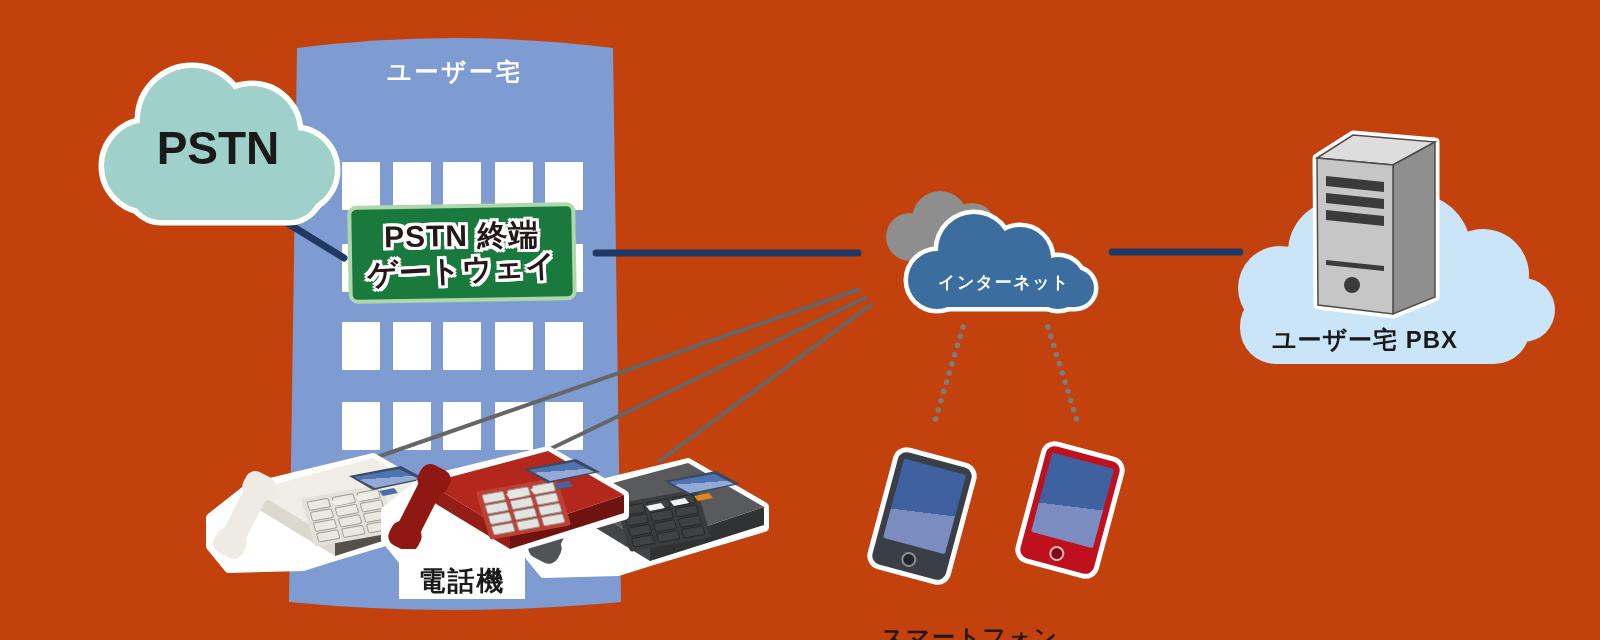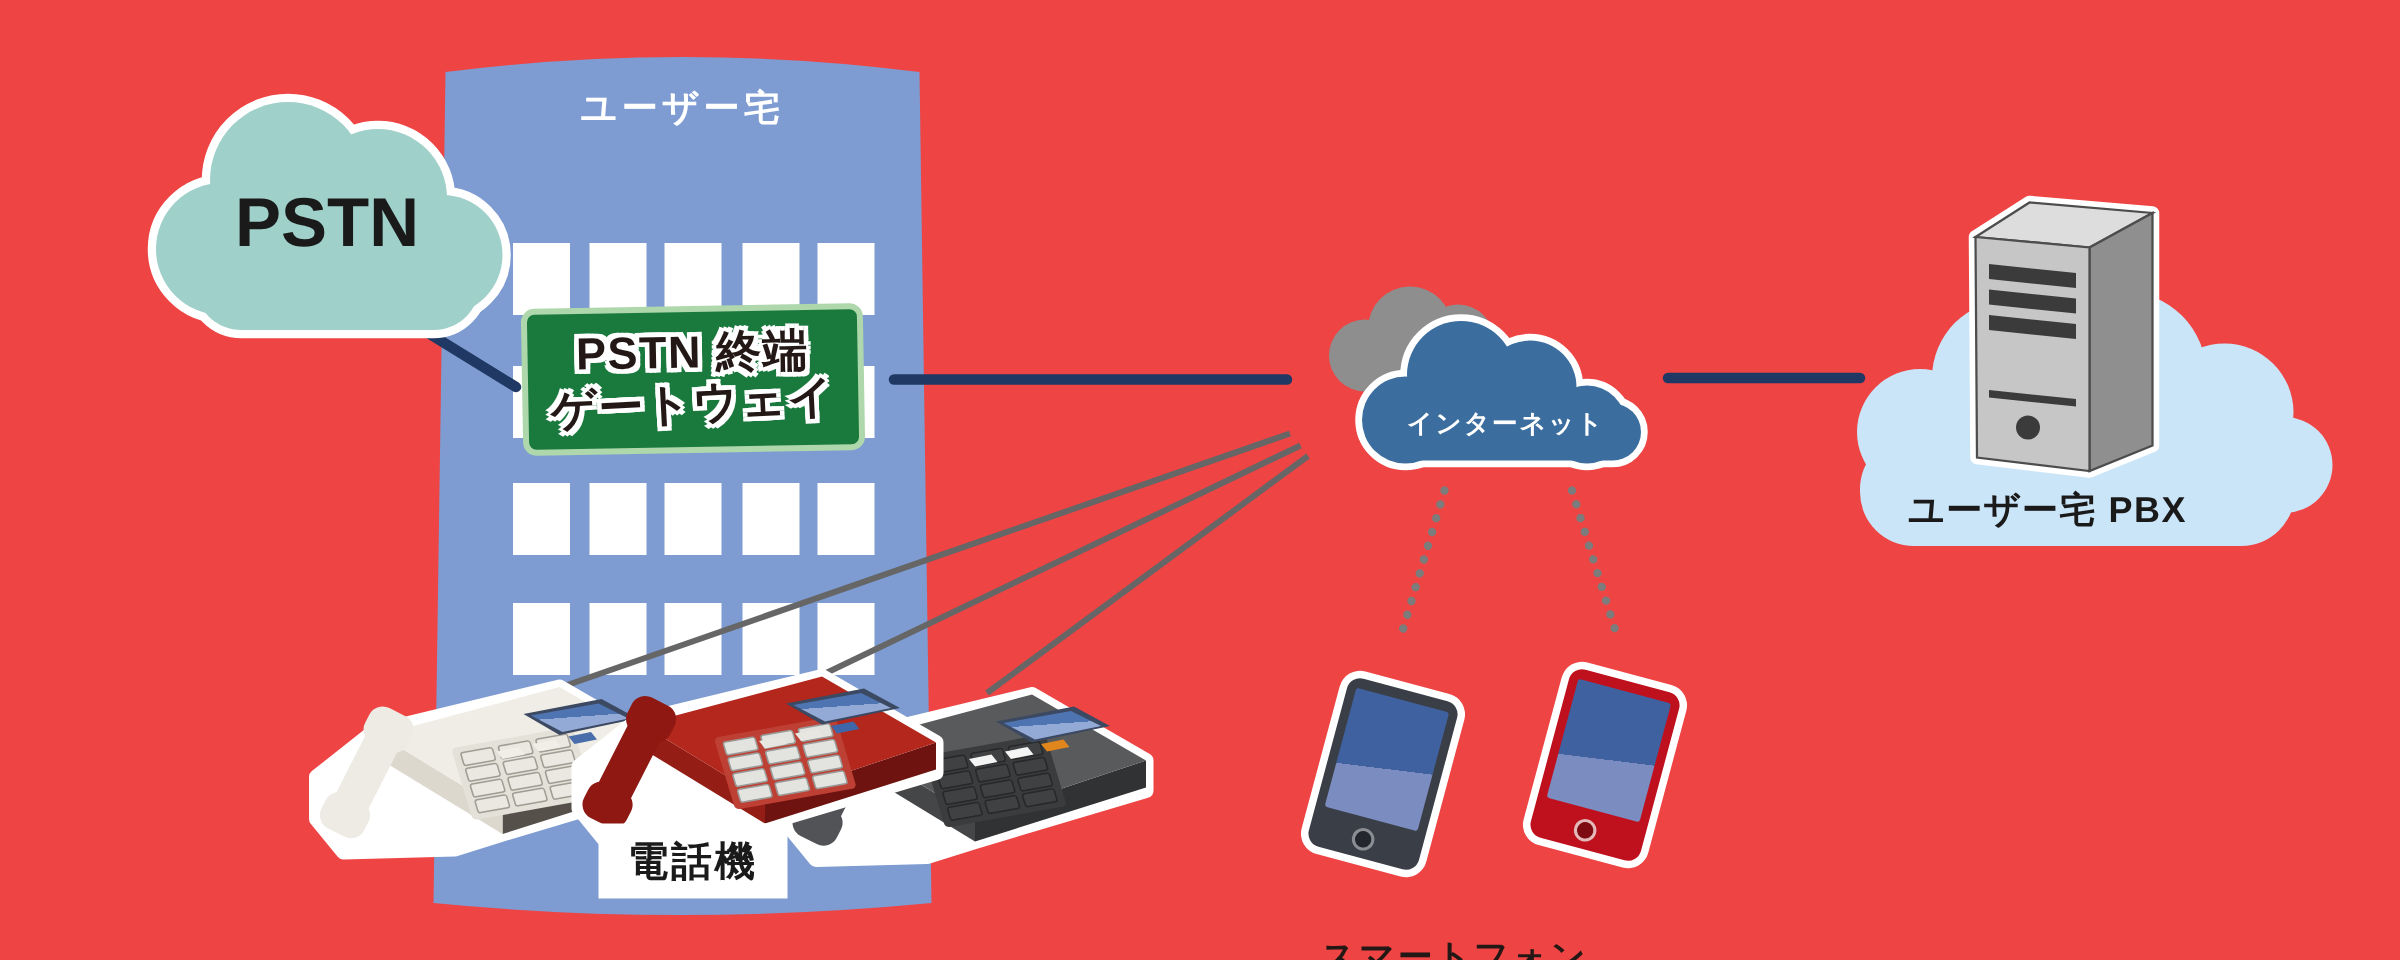--- a/index.html
+++ b/index.html
@@ -1,17 +1,17 @@
 <!DOCTYPE html>
 <html><head>
 <meta charset="utf-8">
 <style>
   html,body{margin:0;padding:0;background:#fff;}
   #stage{
-    position:relative;width:1600px;height:640px;overflow:hidden;background:#ef4444;
+    position:relative;width:1600px;height:640px;overflow:hidden;background:#c2410c;
     font-family:"Liberation Sans","DejaVu Sans",sans-serif;
   }
   #stage *{box-sizing:border-box;}
   .abs{position:absolute;}
   svg{display:block;overflow:visible;}
 
   
   #building-svg{left:283px;top:26px;}
   .building-label{
     left:355px;top:56px;width:200px;text-align:center;
@@ -44,21 +44,21 @@
     color:#1a1a1a;font-size:24px;font-weight:bold;letter-spacing:1px;
   }
 
   
   .deskphone{width:250px;height:150px;}
   #phone-white{left:203px;top:444px;}
   #phone-gray{left:518px;top:449px;}
   #phone-red{left:378px;top:437px;}
   .phones-label-box{
     left:399px;top:549px;width:126px;height:50px;background:#fff;
-    display:flex;align-items:center;justify-content:center;
+    display:flex;align-items:flex-end;justify-content:center;
   }
   .phones-label-box span{font-size:27px;font-weight:bold;color:#1a1a1a;letter-spacing:2px;}
 
   
   .smartphone{
     position:absolute;width:76px;height:116px;border-radius:9px;
     background:var(--sp-body);box-shadow:0 0 0 5px #fff;
   }
   .smartphone .sp-screen{
     position:absolute;left:6px;right:6px;top:7px;bottom:27px;border-radius:2px;

